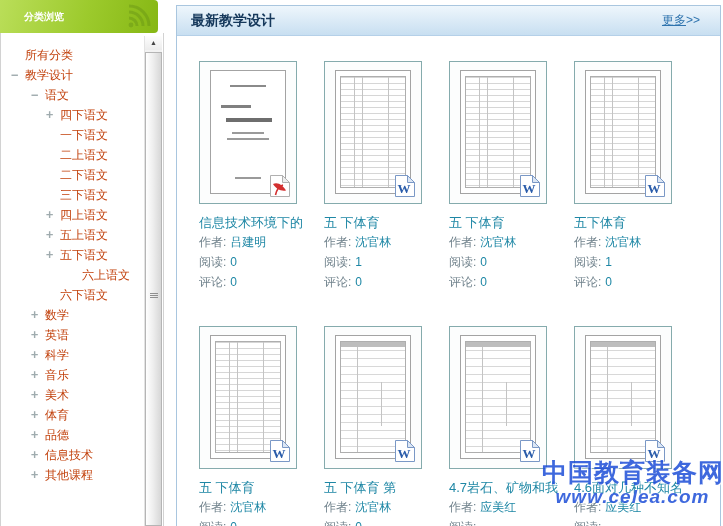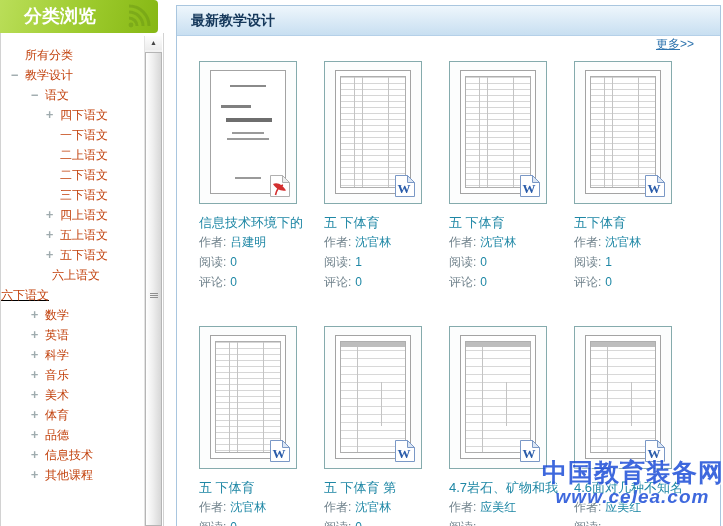--- a/index.html
+++ b/index.html
@@ -2,21 +2,21 @@
 <html><head>
 <meta charset="utf-8">
 <style>
   html,body{margin:0;padding:0;background:#fff;}
   #stage{position:relative;width:723px;height:526px;overflow:hidden;background:#fff;
          font-family:"Liberation Sans","DejaVu Sans",sans-serif;}
 
   
   .sidebar{position:absolute;left:0;top:0;width:166px;height:526px;}
   .sb-header{position:absolute;left:0;top:0;width:158px;height:33px;box-sizing:border-box;
-             padding-left:24px;line-height:33px;color:#fff;font-weight:bold;font-size:18px;
+             padding-left:24px;line-height:33px;color:#fff;font-weight:bold;font-size:10px;
              background:linear-gradient(105deg,#bade59 0%,#9cca2c 55%,#86b714 100%);
              border-radius:0 4px 4px 0;z-index:2;}
   .rss{position:absolute;right:5px;top:4px;opacity:.75;}
   .sb-body{position:absolute;left:0;top:33px;width:164px;height:500px;box-sizing:border-box;
            background:#fff;border:1px solid #d2d2d2;border-top:none;}
   #tree{margin:0;padding:12px 0 0 0;list-style:none;}
   .tree-item{position:relative;line-height:20px;font-size:12px;white-space:nowrap;}
   .toggle{position:absolute;top:0;color:#9fabae;font-size:12px;font-weight:bold;cursor:pointer;
           font-family:"DejaVu Sans Mono",monospace;}
   .tree-link{color:#c2410c;text-decoration:none;cursor:pointer;}
@@ -32,22 +32,22 @@
   .grip{position:absolute;left:4px;top:240px;width:8px;height:6px;
         background:repeating-linear-gradient(180deg,#8f8f8f 0 1px,transparent 1px 2px);}
 
   
   .panel{position:absolute;left:176px;top:5px;width:545px;height:530px;box-sizing:border-box;
          background:#fff;border:1px solid #a9c6df;overflow:hidden;}
   .panel-header{position:relative;height:29px;border-bottom:1px solid #b5d0e8;
                 background:linear-gradient(180deg,#eef6fc 0%,#c8dff1 100%);}
   .panel-title{position:absolute;left:14px;top:0;line-height:29px;font-weight:bold;font-size:14px;
                color:#16395c;}
-  .more{position:absolute;right:26px;top:0;line-height:29px;font-size:12px;color:#2f74ae;
-        cursor:pointer;text-decoration:none;margin-top:24px;}
+  .more{position:absolute;right:20px;top:0;line-height:29px;font-size:12px;color:#2f74ae;
+        cursor:pointer;text-decoration:none;}
   .more u{text-decoration:underline;}
 
   .row{position:absolute;left:22px;display:flex;gap:13px;}
   #row1{top:55px;}
   #row2{top:320px;}
   .card{width:112px;flex:0 0 112px;font-size:12px;}
   .thumb{position:relative;width:96px;height:141px;border:1px solid #85abad;background:#fcfdfd;
          cursor:pointer;}
   .page{position:absolute;left:10px;top:8px;width:74px;height:122px;background:#fff;
         border:1px solid #a3a3a3;}
@@ -110,22 +110,22 @@
           <li class="tree-item" style="padding-left: 24px;"><span class="toggle" style="left: 10px;">−</span><a class="tree-link">教学设计</a></li>
           <li class="tree-item" style="padding-left: 44px;"><span class="toggle" style="left: 30px;">−</span><a class="tree-link">语文</a></li>
           <li class="tree-item" style="padding-left: 59px;"><span class="toggle" style="left: 45px;">+</span><a class="tree-link">四下语文</a></li>
           <li class="tree-item" style="padding-left: 59px;"><a class="tree-link">一下语文</a></li>
           <li class="tree-item" style="padding-left: 59px;"><a class="tree-link">二上语文</a></li>
           <li class="tree-item" style="padding-left: 59px;"><a class="tree-link">二下语文</a></li>
           <li class="tree-item" style="padding-left: 59px;"><a class="tree-link">三下语文</a></li>
           <li class="tree-item" style="padding-left: 59px;"><span class="toggle" style="left: 45px;">+</span><a class="tree-link">四上语文</a></li>
           <li class="tree-item" style="padding-left: 59px;"><span class="toggle" style="left: 45px;">+</span><a class="tree-link">五上语文</a></li>
           <li class="tree-item" style="padding-left: 59px;"><span class="toggle" style="left: 45px;">+</span><a class="tree-link">五下语文</a></li>
-          <li class="tree-item" style="padding-left: 51px;"><a class="tree-link">六上语文</a></li>
-          <li class="tree-item" style=" text-decoration: underline;"><a class="tree-link">六下语文</a></li>
+          <li class="tree-item" style="padding-left: 81px;"><a class="tree-link">六上语文</a></li>
+          <li class="tree-item" style="padding-left: 59px;"><a class="tree-link">六下语文</a></li>
           <li class="tree-item" style="padding-left: 44px;"><span class="toggle" style="left: 30px;">+</span><a class="tree-link">数学</a></li>
           <li class="tree-item" style="padding-left: 44px;"><span class="toggle" style="left: 30px;">+</span><a class="tree-link">英语</a></li>
           <li class="tree-item" style="padding-left: 44px;"><span class="toggle" style="left: 30px;">+</span><a class="tree-link">科学</a></li>
           <li class="tree-item" style="padding-left: 44px;"><span class="toggle" style="left: 30px;">+</span><a class="tree-link">音乐</a></li>
           <li class="tree-item" style="padding-left: 44px;"><span class="toggle" style="left: 30px;">+</span><a class="tree-link">美术</a></li>
           <li class="tree-item" style="padding-left: 44px;"><span class="toggle" style="left: 30px;">+</span><a class="tree-link">体育</a></li>
           <li class="tree-item" style="padding-left: 44px;"><span class="toggle" style="left: 30px;">+</span><a class="tree-link">品德</a></li>
           <li class="tree-item" style="padding-left: 44px;"><span class="toggle" style="left: 30px;">+</span><a class="tree-link">信息技术</a></li>
           <li class="tree-item" style="padding-left: 44px;"><span class="toggle" style="left: 30px;">+</span><a class="tree-link">其他课程</a></li>
         </ul>

